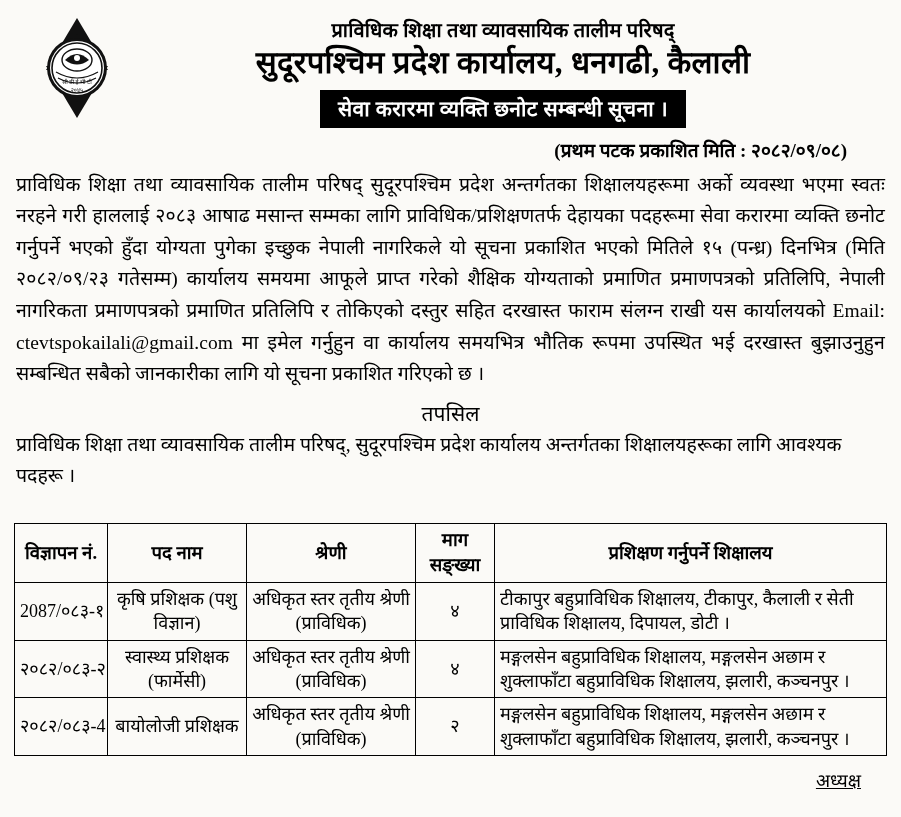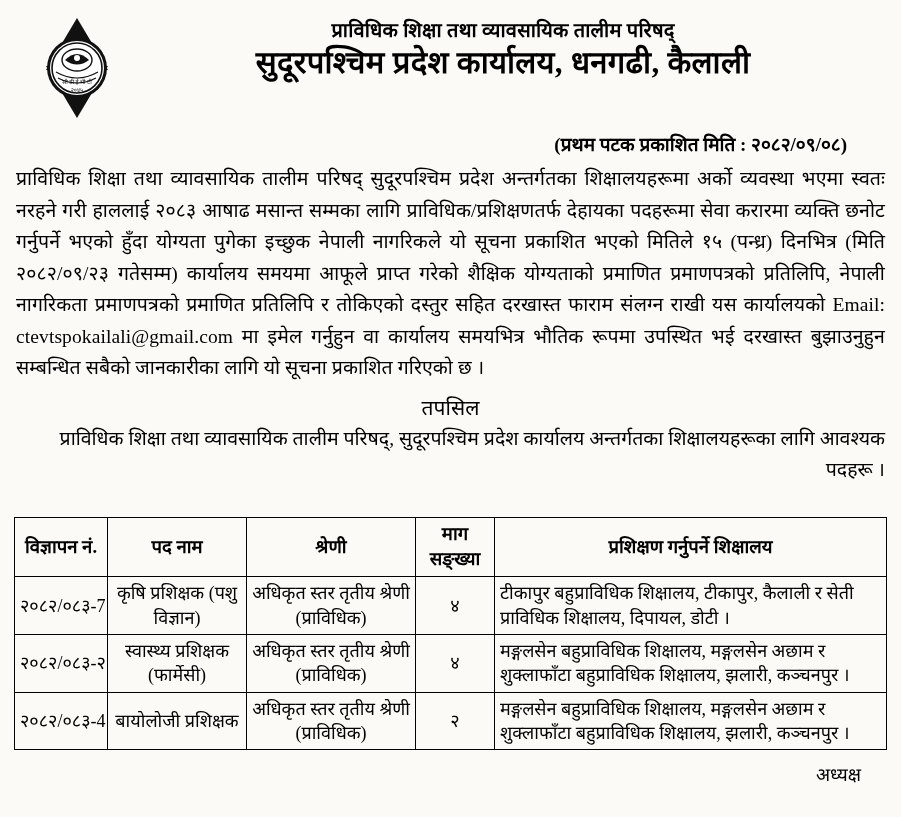--- a/index.html
+++ b/index.html
@@ -81,21 +81,21 @@
   }
   .section-title {
     text-align: center;
     font-size: 21px;
     font-weight: normal;
     margin: 9px 0 2px 0;
   }
   .sub-text {
     font-size: 19.5px;
     line-height: 1.6;
-    text-align: right;
+    text-align: left;
     margin: 0 2px 8px 2px;
   }
   
   table.vacancy {
     width: 100%;
     border-collapse: collapse;
     table-layout: fixed;
     font-size: 18px;
     margin-top: 32px;
   }
@@ -119,21 +119,21 @@
   td.c-center { text-align: center; }
   td.c-left   { text-align: left; }
   
   .footer {
     margin-top: 12px;
     text-align: right;
     font-size: 18.5px;
     line-height: 1.45;
     padding-right: 26px;
   }
-  .footer .role { font-weight: normal; }
+  .footer .role { font-weight: normal; text-decoration: underline; }
   .footer .body { font-weight: normal; }
   
   .star-wrap { position: absolute; inset: 0; }
 </style>
 </head>
 <body>
 
 <div id="page">
 
   <div class="header">
@@ -155,20 +155,21 @@
         <path d="M38 58 q21 12 42 0" fill="none" stroke="#111111" stroke-width="1.2"></path>
         <path d="M40 64 q19 10 38 0" fill="none" stroke="#111111" stroke-width="1.2"></path>
         <text x="59" y="70" font-size="6" text-anchor="middle" fill="#111111" font-family="Liberation Serif, serif">सी टी ई भी टी</text>
         <text x="59" y="78" font-size="6" text-anchor="middle" fill="#111111" font-family="Liberation Serif, serif">२०४५</text>
       </svg>
     </div>
 
     <div class="header-text">
       <div class="org-line">प्राविधिक शिक्षा तथा व्यावसायिक तालीम परिषद्</div>
       <div class="office-line">सुदूरपश्चिम प्रदेश कार्यालय, धनगढी, कैलाली</div>
+      <div class="banner">सेवा करारमा व्यक्ति छनोट सम्बन्धी सूचना ।</div>
     </div>
   </div>
 
   <div class="pub-date">(प्रथम पटक प्रकाशित मिति : २०८२/०९/०८)</div>
 
   <div class="body-text">प्राविधिक शिक्षा तथा व्यावसायिक तालीम परिषद् सुदूरपश्चिम प्रदेश अन्तर्गतका शिक्षालयहरूमा अर्को व्यवस्था भएमा स्वतः नरहने गरी हाललाई २०८३ आषाढ मसान्त सम्मका लागि प्राविधिक/प्रशिक्षणतर्फ देहायका पदहरूमा सेवा करारमा व्यक्ति छनोट गर्नुपर्ने भएको हुँदा योग्यता पुगेका इच्छुक नेपाली नागरिकले यो सूचना प्रकाशित भएको मितिले १५ (पन्ध्र) दिनभित्र (मिति २०८२/०९/२३ गतेसम्म) कार्यालय समयमा आफूले प्राप्त गरेको शैक्षिक योग्यताको प्रमाणित प्रमाणपत्रको प्रतिलिपि, नेपाली नागरिकता प्रमाणपत्रको प्रमाणित प्रतिलिपि र तोकिएको दस्तुर सहित दरखास्त फाराम संलग्न राखी यस कार्यालयको Email: ctevtspokailali@gmail.com मा इमेल गर्नुहुन वा कार्यालय समयभित्र भौतिक रूपमा उपस्थित भई दरखास्त बुझाउनुहुन सम्बन्धित सबैको जानकारीका लागि यो सूचना प्रकाशित गरिएको छ ।</div>
 
   <div class="section-title">तपसिल</div>
 
   <div class="sub-text">प्राविधिक शिक्षा तथा व्यावसायिक तालीम परिषद्, सुदूरपश्चिम प्रदेश कार्यालय अन्तर्गतका शिक्षालयहरूका लागि आवश्यक पदहरू ।</div>
@@ -178,21 +179,21 @@
       <tr>
         <th class="col-ad">विज्ञापन नं.</th>
         <th class="col-post">पद नाम</th>
         <th class="col-class">श्रेणी</th>
         <th class="col-num">माग सङ्ख्या</th>
         <th class="col-inst">प्रशिक्षण गर्नुपर्ने शिक्षालय</th>
       </tr>
     </thead>
     <tbody>
       <tr>
-        <td class="c-center">२०८२/०८३-7</td>
+        <td class="c-center">2087/०८३-१</td>
         <td class="c-center">कृषि प्रशिक्षक (पशु विज्ञान)</td>
         <td class="c-center">अधिकृत स्तर तृतीय श्रेणी (प्राविधिक)</td>
         <td class="c-center">४</td>
         <td class="c-left">टीकापुर बहुप्राविधिक शिक्षालय, टीकापुर, कैलाली र सेती प्राविधिक शिक्षालय, दिपायल, डोटी ।</td>
       </tr>
       <tr>
         <td class="c-center">२०८२/०८३-२</td>
         <td class="c-center">स्वास्थ्य प्रशिक्षक (फार्मेसी)</td>
         <td class="c-center">अधिकृत स्तर तृतीय श्रेणी (प्राविधिक)</td>
         <td class="c-center">४</td>

